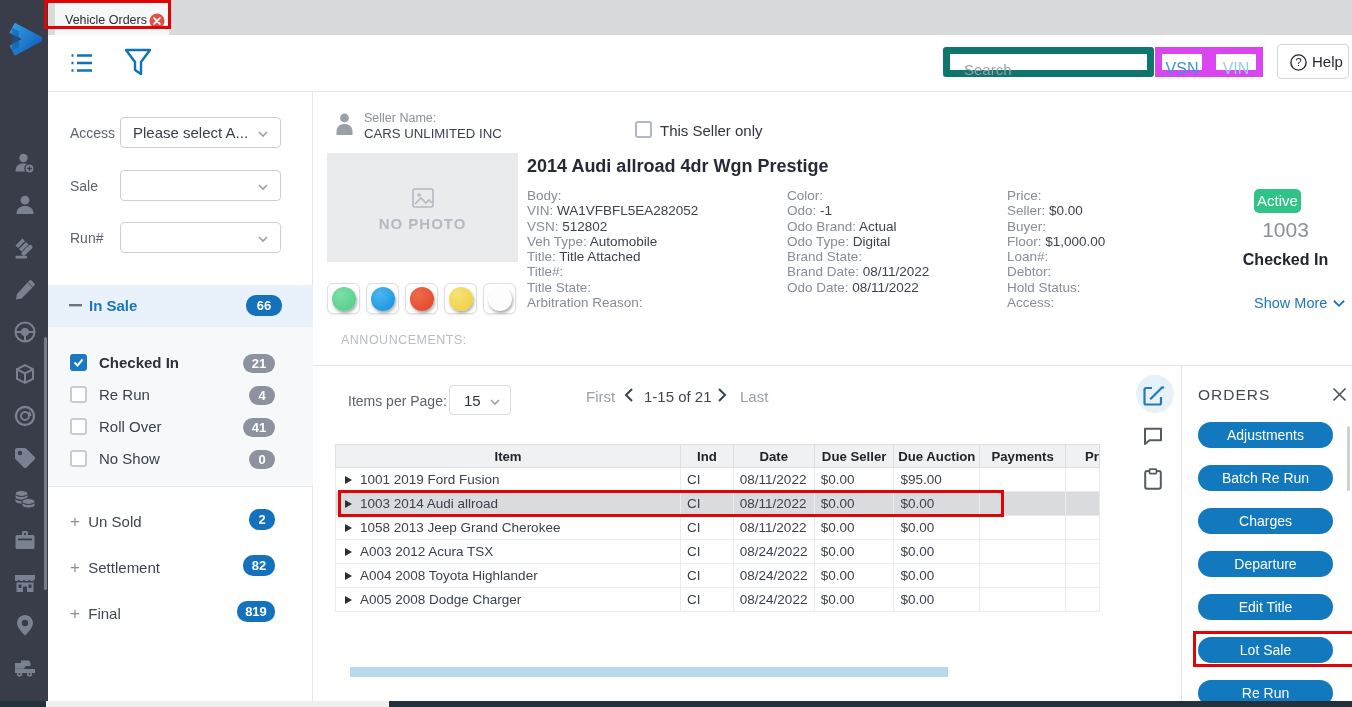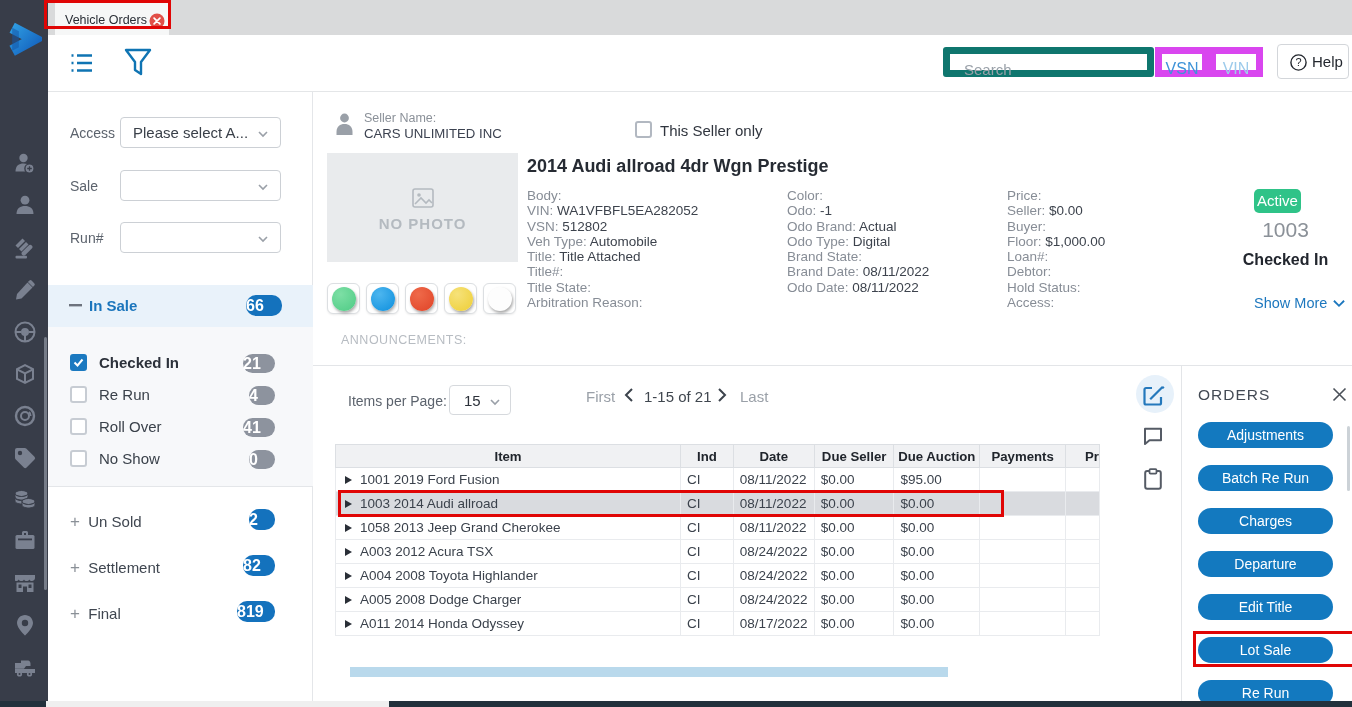--- a/index.html
+++ b/index.html
@@ -24,21 +24,21 @@
 #lpanel { left:48px; top:92px; width:265px; height:611px; background:#fff; border-right:1px solid #e4e6e9; }
 .flabel { position:absolute; left:22px; font-size:14px; color:#5c636d; }
 .fsel { position:absolute; left:72px; width:161px; height:31px; border:1px solid #ccd0d5; border-radius:4px; background:#fff; }
 .fsel .chev { position:absolute; right:10px; top:11px; }
 .chev { width:10px; height:10px; }
 #insale { position:absolute; left:0px; top:193px; width:265px; height:42px; background:#e9f2fa; }
 #chksec { position:absolute; left:0px; top:235px; width:265px; height:160px; background:#f7f8fa; border-bottom:1px solid #e4e6e9; }
 .cbrow { position:absolute; left:22px; display:flex; align-items:center; }
 .cbox { width:17px; height:17px; border:2px solid #c7ccd3; border-radius:3px; background:#fff; }
 .cbox.on { background:#1b79c0; border-color:#1b79c0; }
-.pill { position:absolute; border-radius:10px; color:#fff; font-size:16px; font-weight:bold; text-align:left; }
+.pill { position:absolute; border-radius:10px; color:#fff; font-size:13px; font-weight:bold; text-align:center; }
 .bluepill { background:#1472bd; }
 .greypill { background:#8d939e; }
 .exprow { position:absolute; left:22px; font-size:15px; color:#3f4650; }
 
 #vinfo { left:313px; top:92px; width:1039px; height:274px; background:#fff; border-bottom:1px solid #e3e5e8; }
 #photobox { position:absolute; left:14px; top:61px; width:191px; height:109px; background:#e9ebed; }
 .dcol { position:absolute; font-size:13.5px; line-height:15.3px; white-space:nowrap; }
 .dl { color:#878d96; }
 .dv { color:#3d434d; }
 .circbox { position:absolute; top:191px; width:33px; height:31px; border:1px solid #dcdfe2; border-radius:6px; background:#fff; box-shadow:0 1px 2px rgba(0,0,0,0.08); }
@@ -315,29 +315,20 @@
         </tr>
     <tr>
           <td><span class="tri"></span>A005 2008 Dodge Charger</td>
           <td>CI</td>
           <td>08/24/2022</td>
           <td>$0.00</td>
           <td>$0.00</td>
           <td></td>
           <td></td>
         </tr>
-    <tr>
-          <td><span class="tri"></span>A011 2014 Honda Odyssey</td>
-          <td>CI</td>
-          <td>08/17/2022</td>
-          <td>$0.00</td>
-          <td>$0.00</td>
-          <td></td>
-          <td></td>
-        </tr>
   </tbody>
     </table>
   <div id="rowred"></div>
   <div id="hscroll"></div>
   <div class="abs" style="left:823px;top:9px;width:38px;height:38px;border-radius:50%;background:#e7f1fa;"></div>
   <svg class="ico" style="left:830px;top:19px" width="22" height="21" viewBox="0 0 22 21">
       <path d="M9 3 H3 A1.5 1.5 0 0 0 1.5 4.5 V18 A1.5 1.5 0 0 0 3 19.5 H16.5 A1.5 1.5 0 0 0 18 18 V12" fill="none" stroke="#2478bc" stroke-width="2.2"></path>
       <path d="M8 13.5 L19.5 2 M19.2 1.7 L20.8 3.3 M8 13.5 L7.2 14.3" fill="none" stroke="#2478bc" stroke-width="2.2"></path>
     </svg>
   <svg class="ico" style="left:830px;top:60px" width="20" height="20" viewBox="0 0 20 20">

